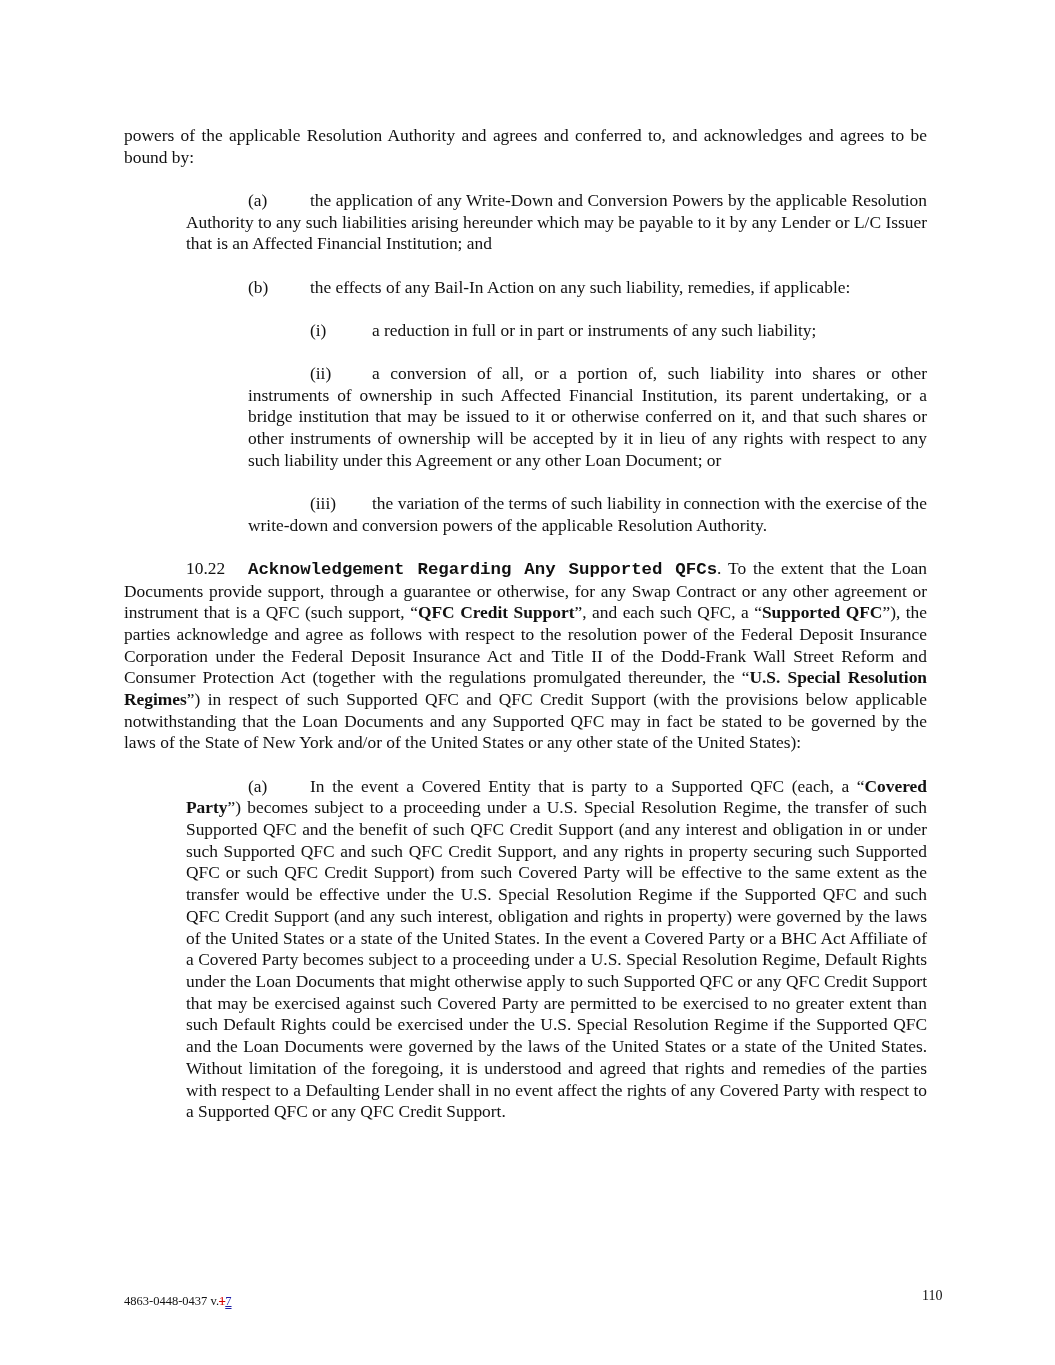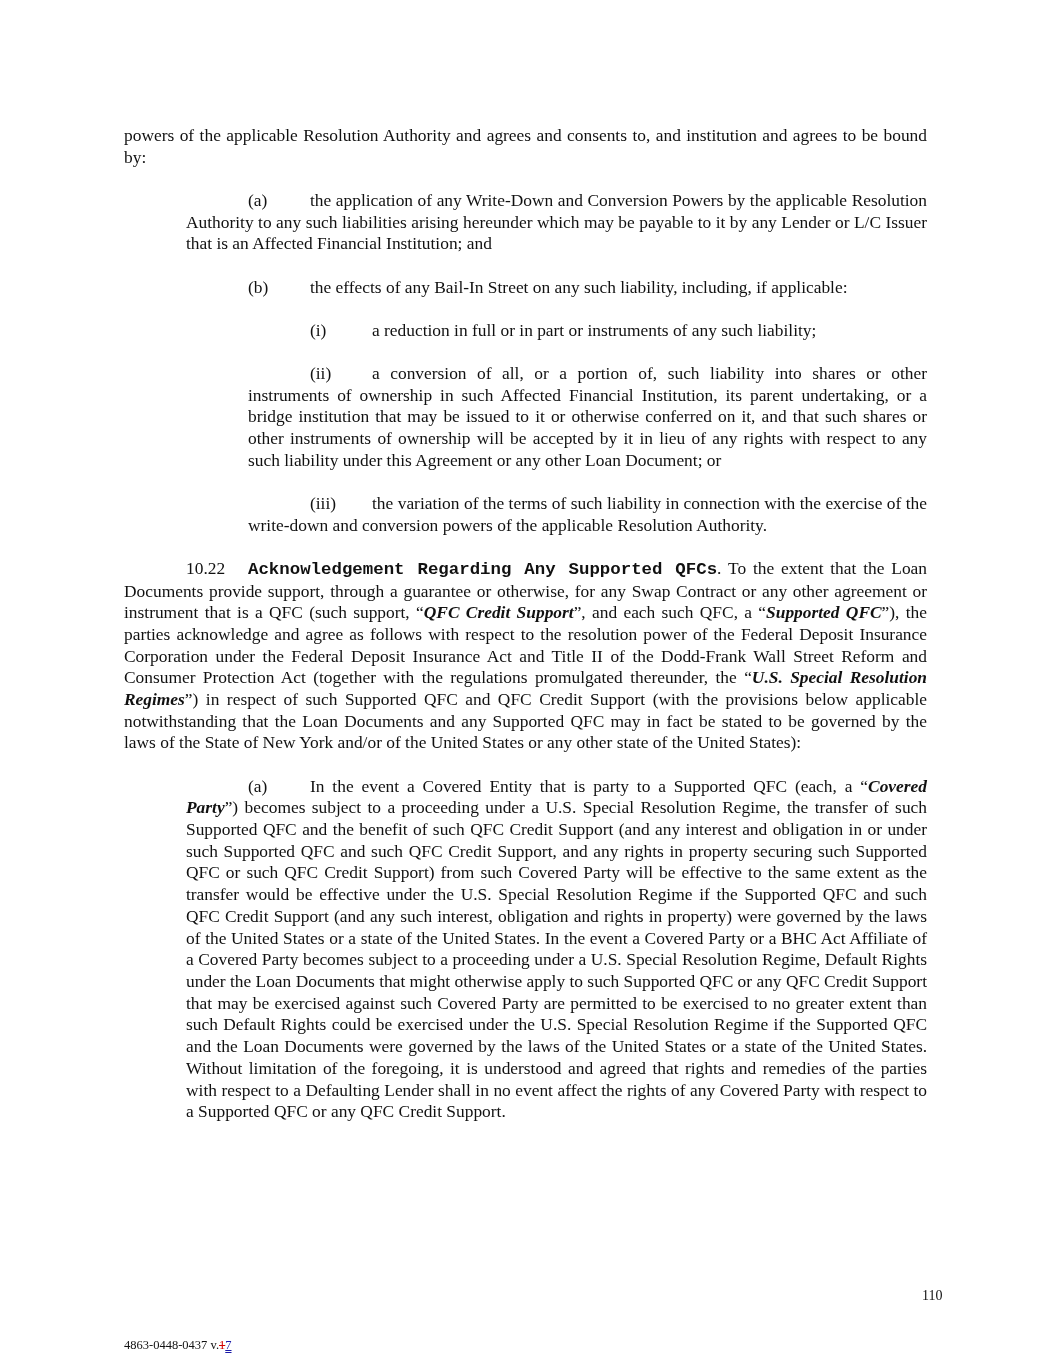--- a/index.html
+++ b/index.html
@@ -7,36 +7,36 @@
     width: 1055px; height: 1365px; position: relative; overflow: hidden;
     font-family: "Liberation Serif", serif; font-size: 17.4px; color: #111;
     line-height: 21.7px;
   }
   .page { position: absolute; left: 124px; top: 125px; width: 803px; }
   p { margin: 0 0 21.5px 0; text-align: justify; }
   .ind1 { margin-left: 62px; }
   .ind2 { margin-left: 124px; }
   .tab1 { display: inline-block; width: 62px; }
   .first-indent { text-indent: 62px; }
-  .bi { font-weight: bold; font-style: italic; }
+  .bi { font-weight: bold; }
   b { font-weight: bold; font-family: Liberation Mono, monospace; }
-  .footer-left { position: absolute; left: 124px; top: 1335px; font-size: 12.5px; }
+  .footer-left { position: absolute; left: 124px; top: 1291px; font-size: 12.5px; }
   .footer-right { position: absolute; left: 922px; top: 1285px; font-size: 14px; }
   .del { color: #d40000; text-decoration: line-through; }
   .ins { color: #1a1aa8; text-decoration: underline double; }
 </style>
 </head>
 <body>
 
 <div class="page">
-  <p>powers of the applicable Resolution Authority and agrees and consents to, and institution and agrees to be bound by:</p>
+  <p>powers of the applicable Resolution Authority and agrees and conferred to, and acknowledges and agrees to be bound by:</p>
 
   <p class="ind1 first-indent" style="text-indent:62px;"><span class="tab1" style="text-indent:0">(a)</span><span>the application of any Write-Down and Conversion Powers by the applicable Resolution Authority to any such liabilities arising hereunder which may be payable to it by any Lender or L/C Issuer that is an Affected Financial Institution; and</span></p>
 
-  <p class="ind1" style="text-indent:62px;"><span class="tab1" style="text-indent:0">(b)</span><span>the effects of any Bail-In Street on any such liability, including, if applicable:</span></p>
+  <p class="ind1" style="text-indent:62px;"><span class="tab1" style="text-indent:0">(b)</span><span>the effects of any Bail-In Action on any such liability, remedies, if applicable:</span></p>
 
   <p class="ind2" style="text-indent:62px;"><span class="tab1" style="text-indent:0">(i)</span><span>a reduction in full or in part or instruments of any such liability;</span></p>
 
   <p class="ind2" style="text-indent:62px;"><span class="tab1" style="text-indent:0">(ii)</span><span>a conversion of all, or a portion of, such liability into shares or other instruments of ownership in such Affected Financial Institution, its parent undertaking, or a bridge institution that may be issued to it or otherwise conferred on it, and that such shares or other instruments of ownership will be accepted by it in lieu of any rights with respect to any such liability under this Agreement or any other Loan Document; or</span></p>
 
   <p class="ind2" style="text-indent:62px;"><span class="tab1" style="text-indent:0">(iii)</span><span>the variation of the terms of such liability in connection with the exercise of the write-down and conversion powers of the applicable Resolution Authority.</span></p>
 
   <p style="text-indent:62px;"><span class="tab1" style="text-indent:0">10.22</span><b>Acknowledgement Regarding Any Supported QFCs</b><span>. To the extent that the Loan Documents provide support, through a guarantee or otherwise, for any Swap Contract or any other agreement or instrument that is a QFC (such support, “</span><span class="bi">QFC Credit Support</span><span>”, and each such QFC, a “</span><span class="bi">Supported QFC</span><span>”), the parties acknowledge and agree as follows with respect to the resolution power of the Federal Deposit Insurance Corporation under the Federal Deposit Insurance Act and Title II of the Dodd-Frank Wall Street Reform and Consumer Protection Act (together with the regulations promulgated thereunder, the “</span><span class="bi">U.S. Special Resolution Regimes</span><span>”) in respect of such Supported QFC and QFC Credit Support (with the provisions below applicable notwithstanding that the Loan Documents and any Supported QFC may in fact be stated to be governed by the laws of the State of New York and/or of the United States or any other state of the United States):</span></p>
 
   <p class="ind1" style="text-indent:62px;"><span class="tab1" style="text-indent:0">(a)</span><span>In the event a Covered Entity that is party to a Supported QFC (each, a “</span><span class="bi">Covered Party</span><span>”) becomes subject to a proceeding under a U.S. Special Resolution Regime, the transfer of such Supported QFC and the benefit of such QFC Credit Support (and any interest and obligation in or under such Supported QFC and such QFC Credit Support, and any rights in property securing such Supported QFC or such QFC Credit Support) from such Covered Party will be effective to the same extent as the transfer would be effective under the U.S. Special Resolution Regime if the Supported QFC and such QFC Credit Support (and any such interest, obligation and rights in property) were governed by the laws of the United States or a state of the United States. In the event a Covered Party or a BHC Act Affiliate of a Covered Party becomes subject to a proceeding under a U.S. Special Resolution Regime, Default Rights under the Loan Documents that might otherwise apply to such Supported QFC or any QFC Credit Support that may be exercised against such Covered Party are permitted to be exercised to no greater extent than such Default Rights could be exercised under the U.S. Special Resolution Regime if the Supported QFC and the Loan Documents were governed by the laws of the United States or a state of the United States. Without limitation of the foregoing, it is understood and agreed that rights and remedies of the parties with respect to a Defaulting Lender shall in no event affect the rights of any Covered Party with respect to a Supported QFC or any QFC Credit Support.</span></p>

